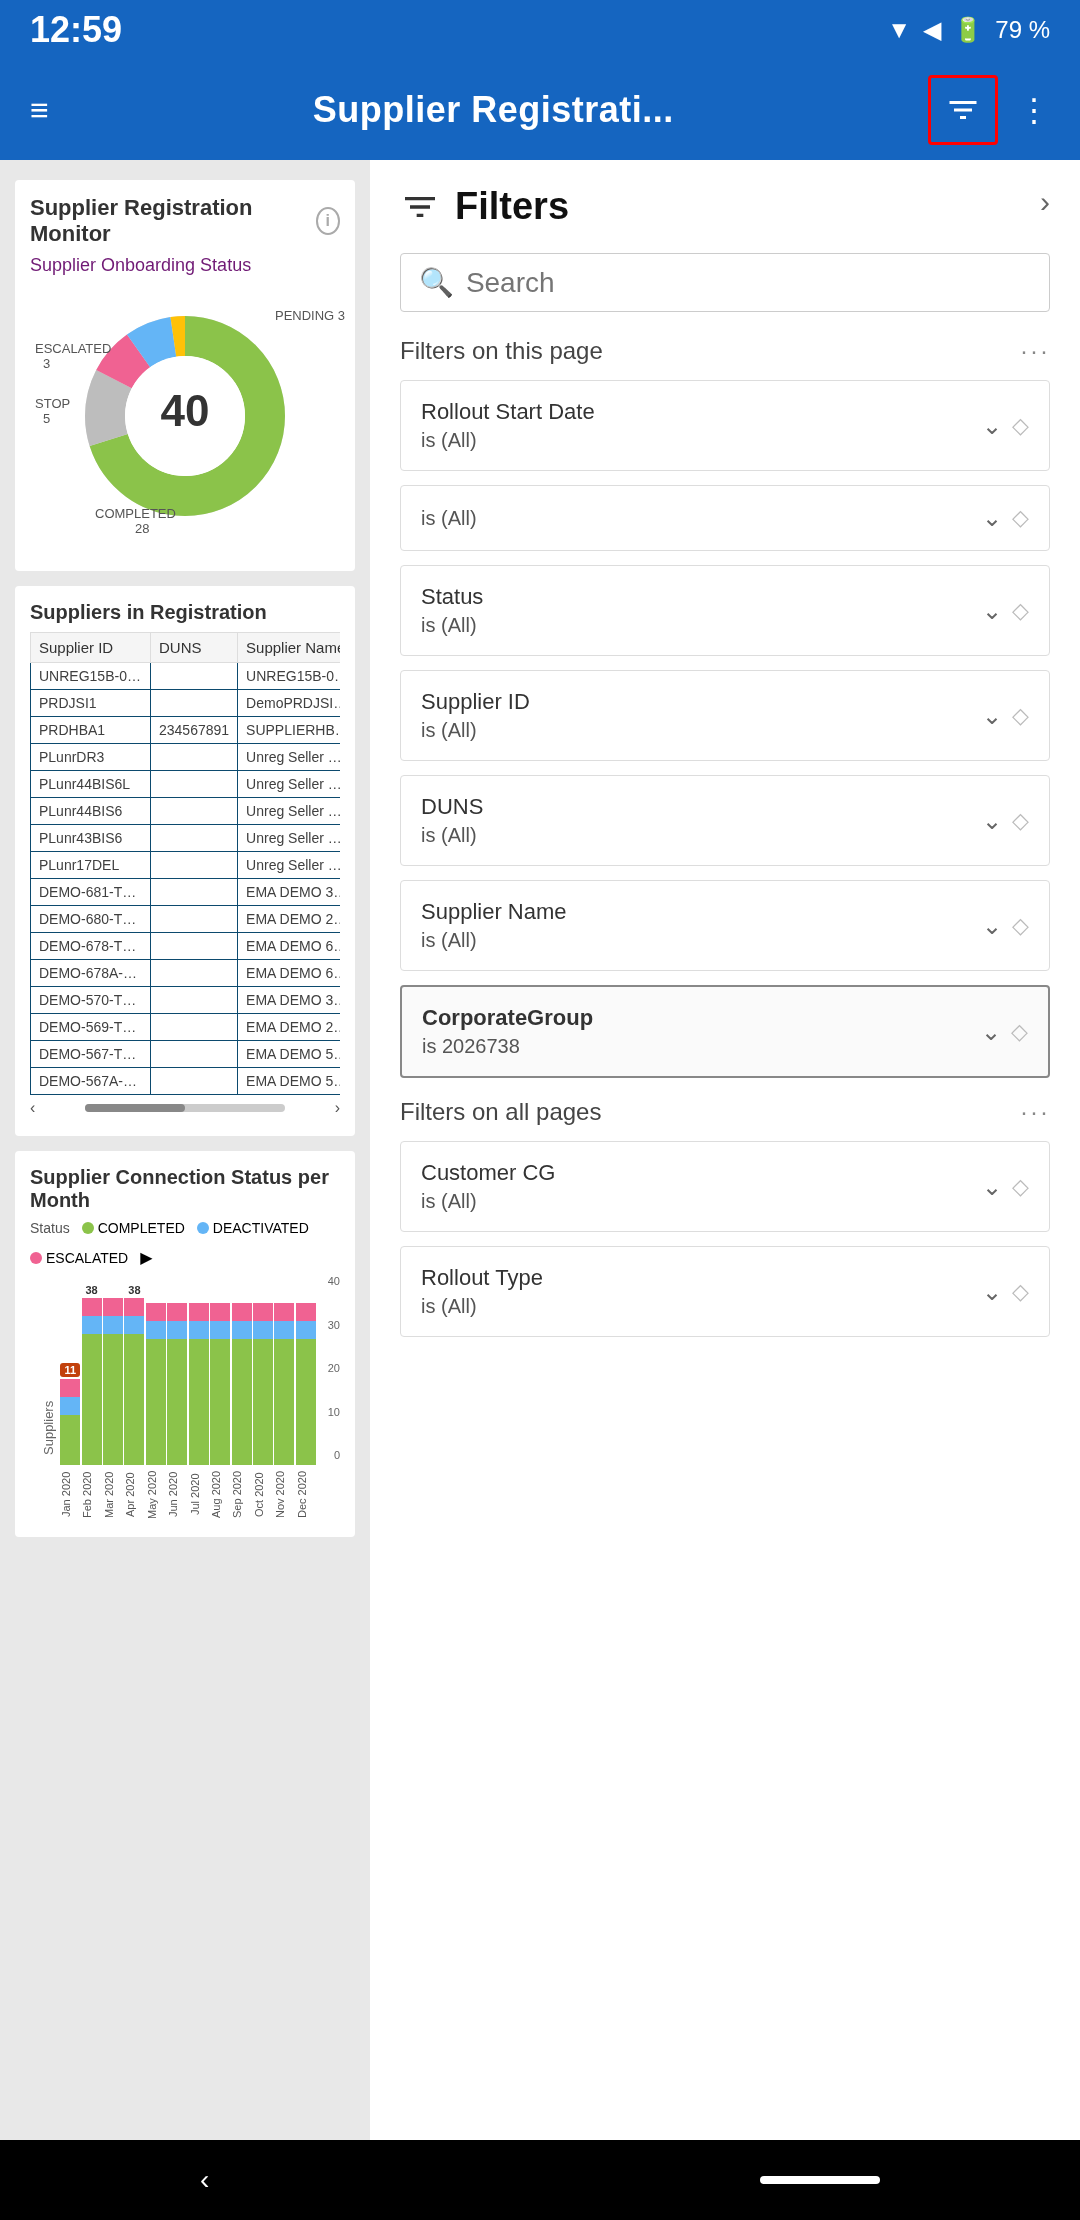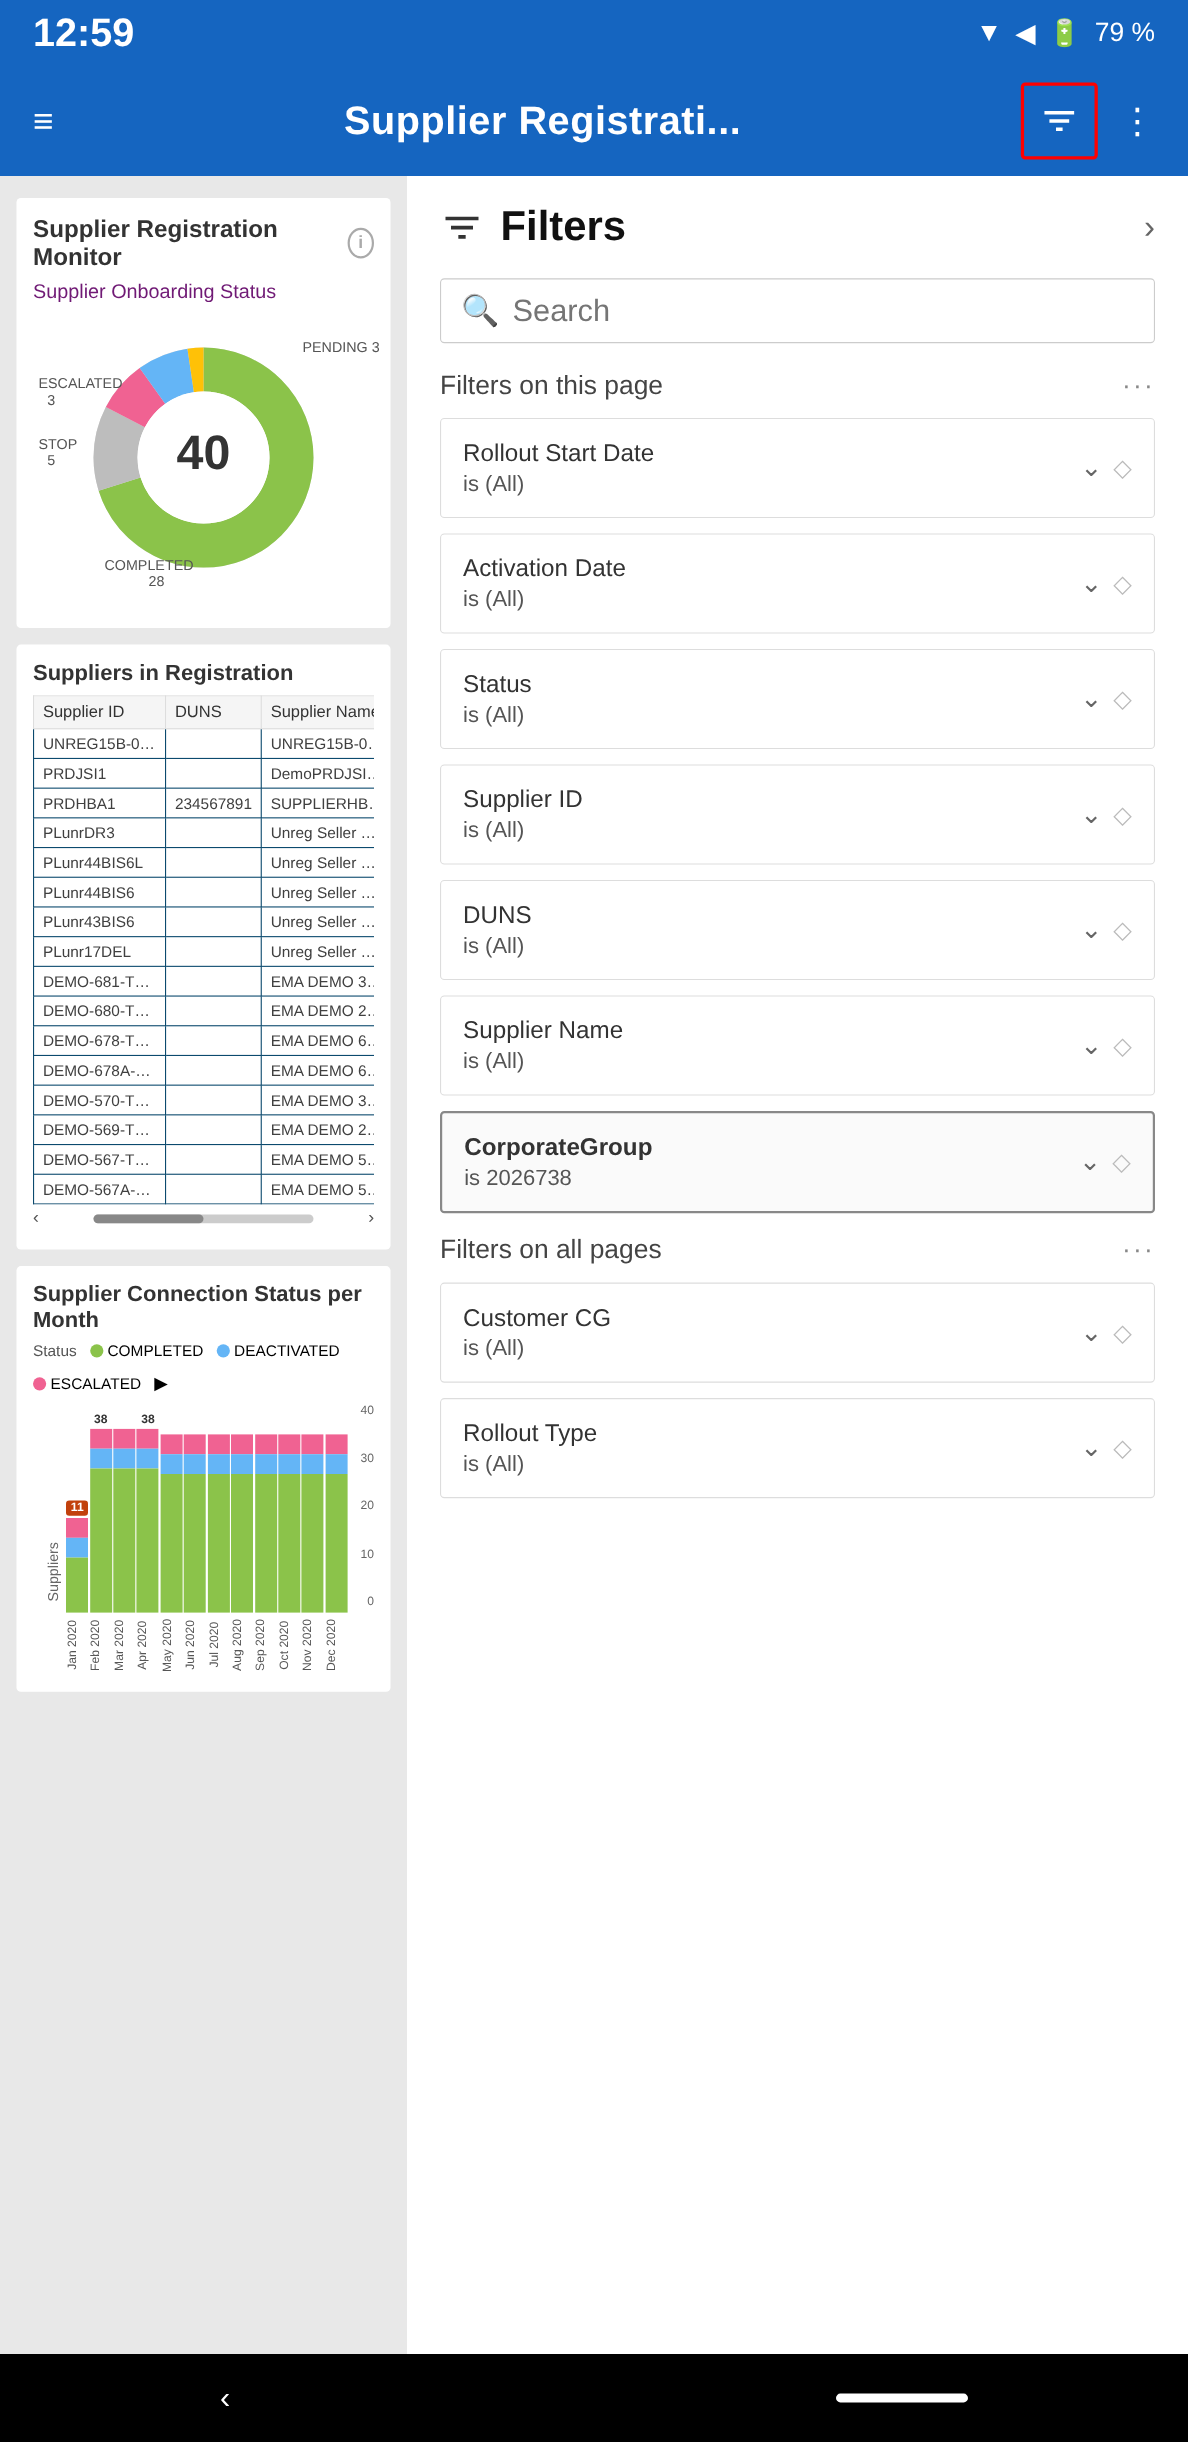--- a/index.html
+++ b/index.html
@@ -166,21 +166,20 @@
     
     .right-panel {
       flex: 1;
       background: white;
       padding: 25px 30px;
       overflow-y: auto;
     }
 
     .filters-header {
       display: flex;
-      align-items: center;
       justify-content: space-between;
       margin-bottom: 25px;
     }
     .filters-title-row {
       display: flex;
       align-items: center;
       gap: 15px;
     }
     .filters-title { font-size: 38px; font-weight: bold; color: #111; }
     .chevron-right { font-size: 30px; color: #666; }
@@ -606,21 +605,20 @@
             <div class="filter-name">Rollout Start Date</div>
             <div class="filter-value">is (All)</div>
           </div>
           <div class="filter-actions">
             <span class="chevron-down">⌄</span>
             <span class="eraser-icon">◇</span>
           </div>
         </div>
         <div class="filter-item">
           <div class="filter-item-left">
-            <div class="filter-name">Activation Date</div>
             <div class="filter-value">is (All)</div>
           </div>
           <div class="filter-actions">
             <span class="chevron-down">⌄</span>
             <span class="eraser-icon">◇</span>
           </div>
         </div>
         <div class="filter-item">
           <div class="filter-item-left">
             <div class="filter-name">Status</div>

